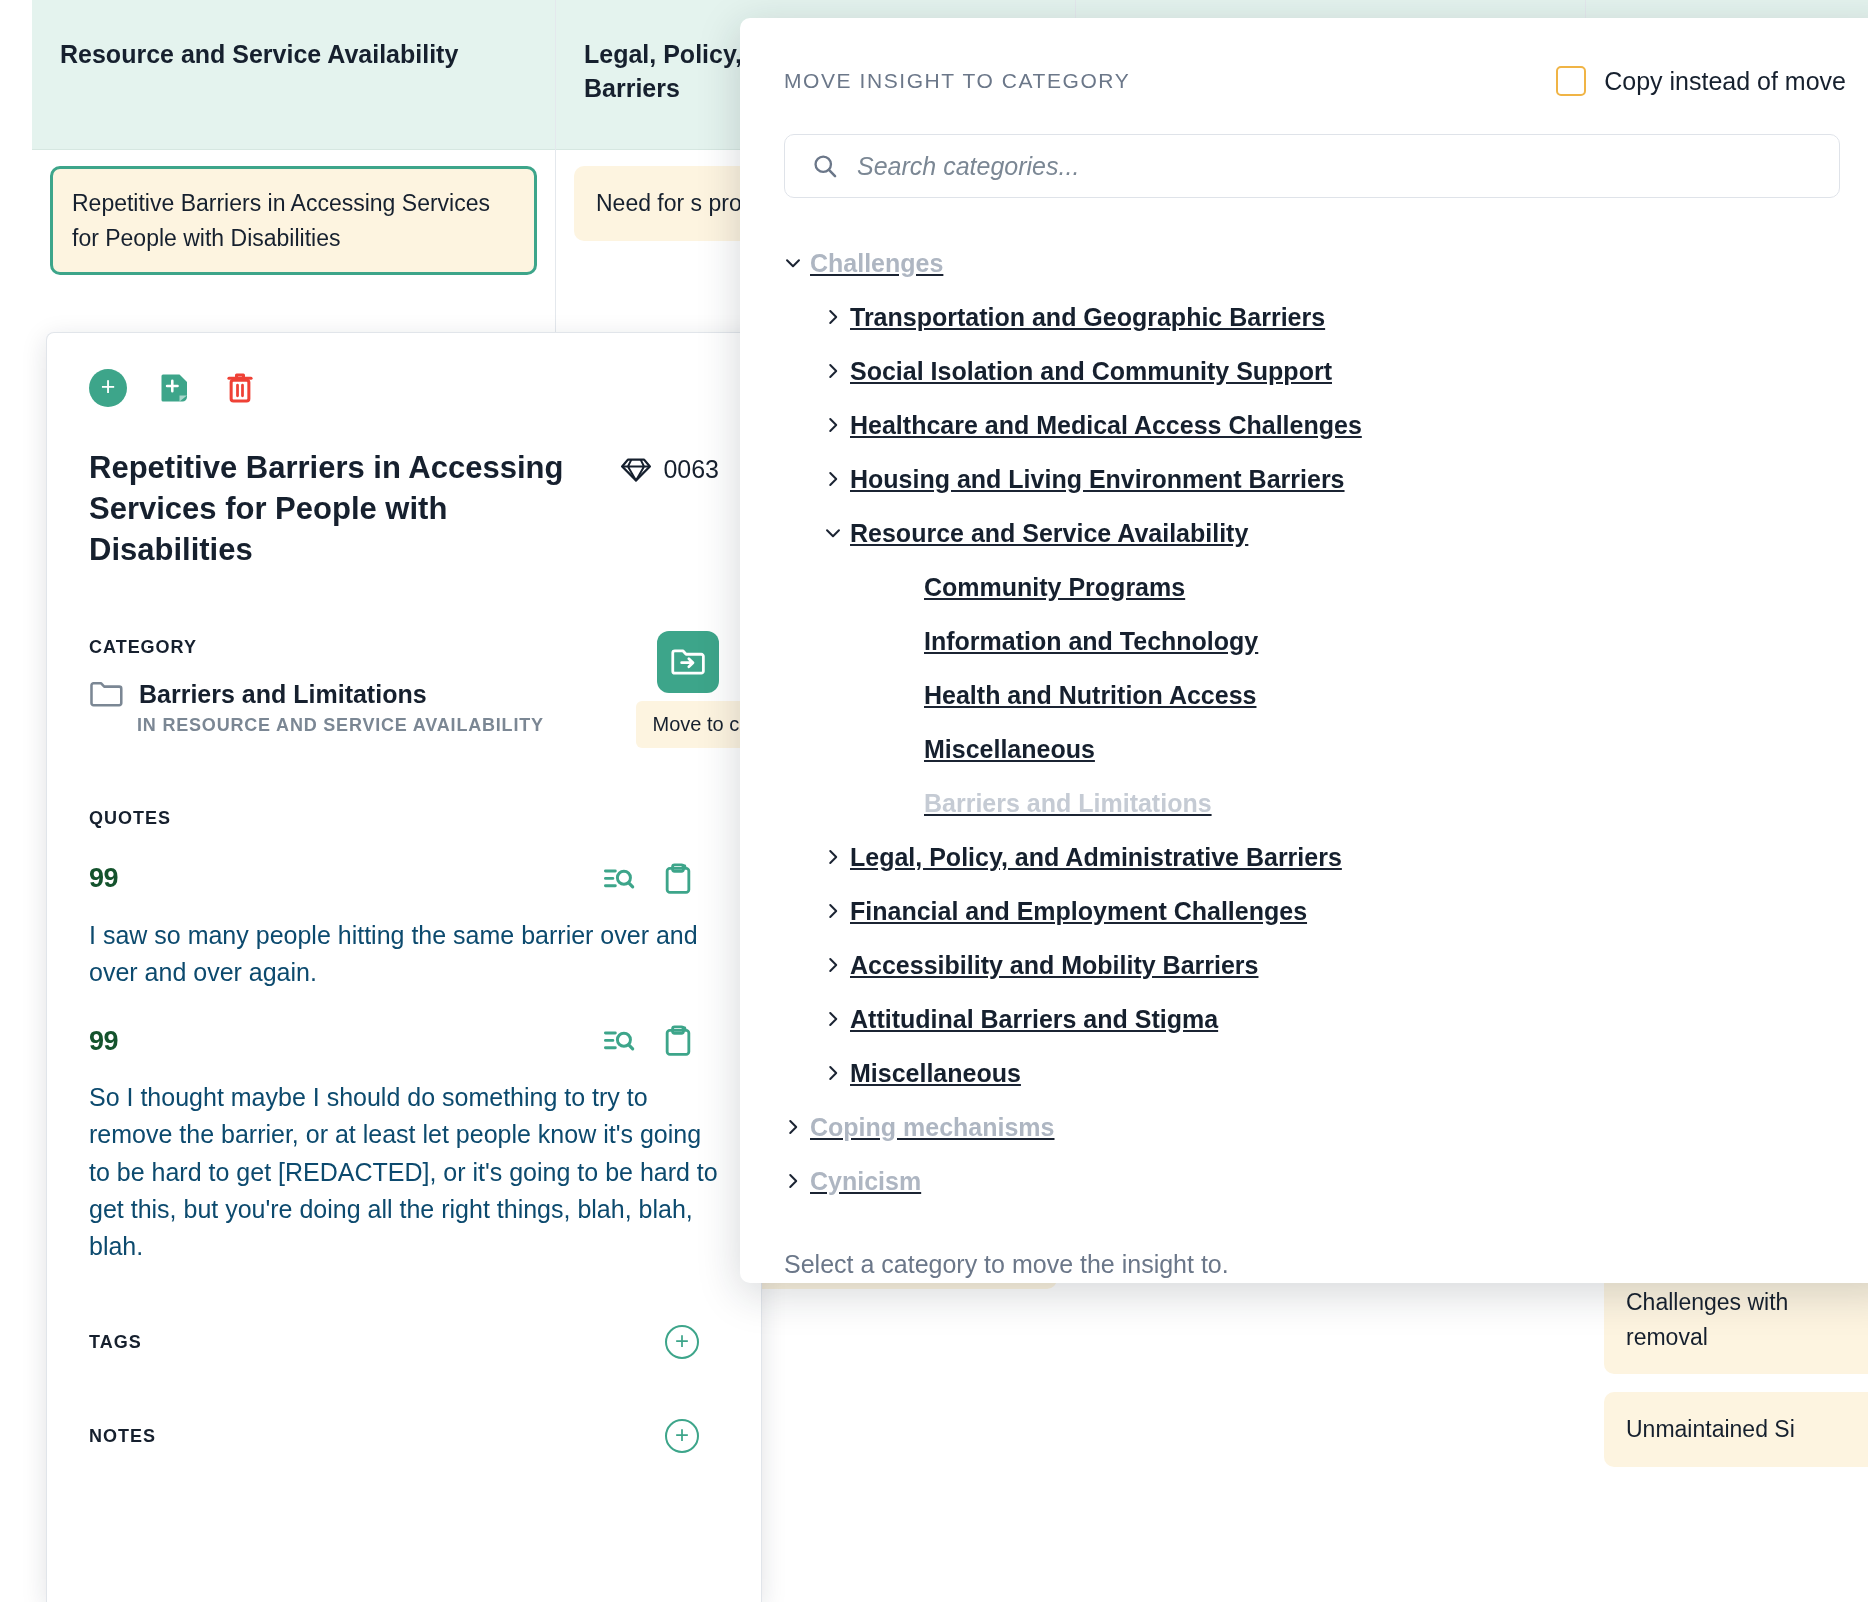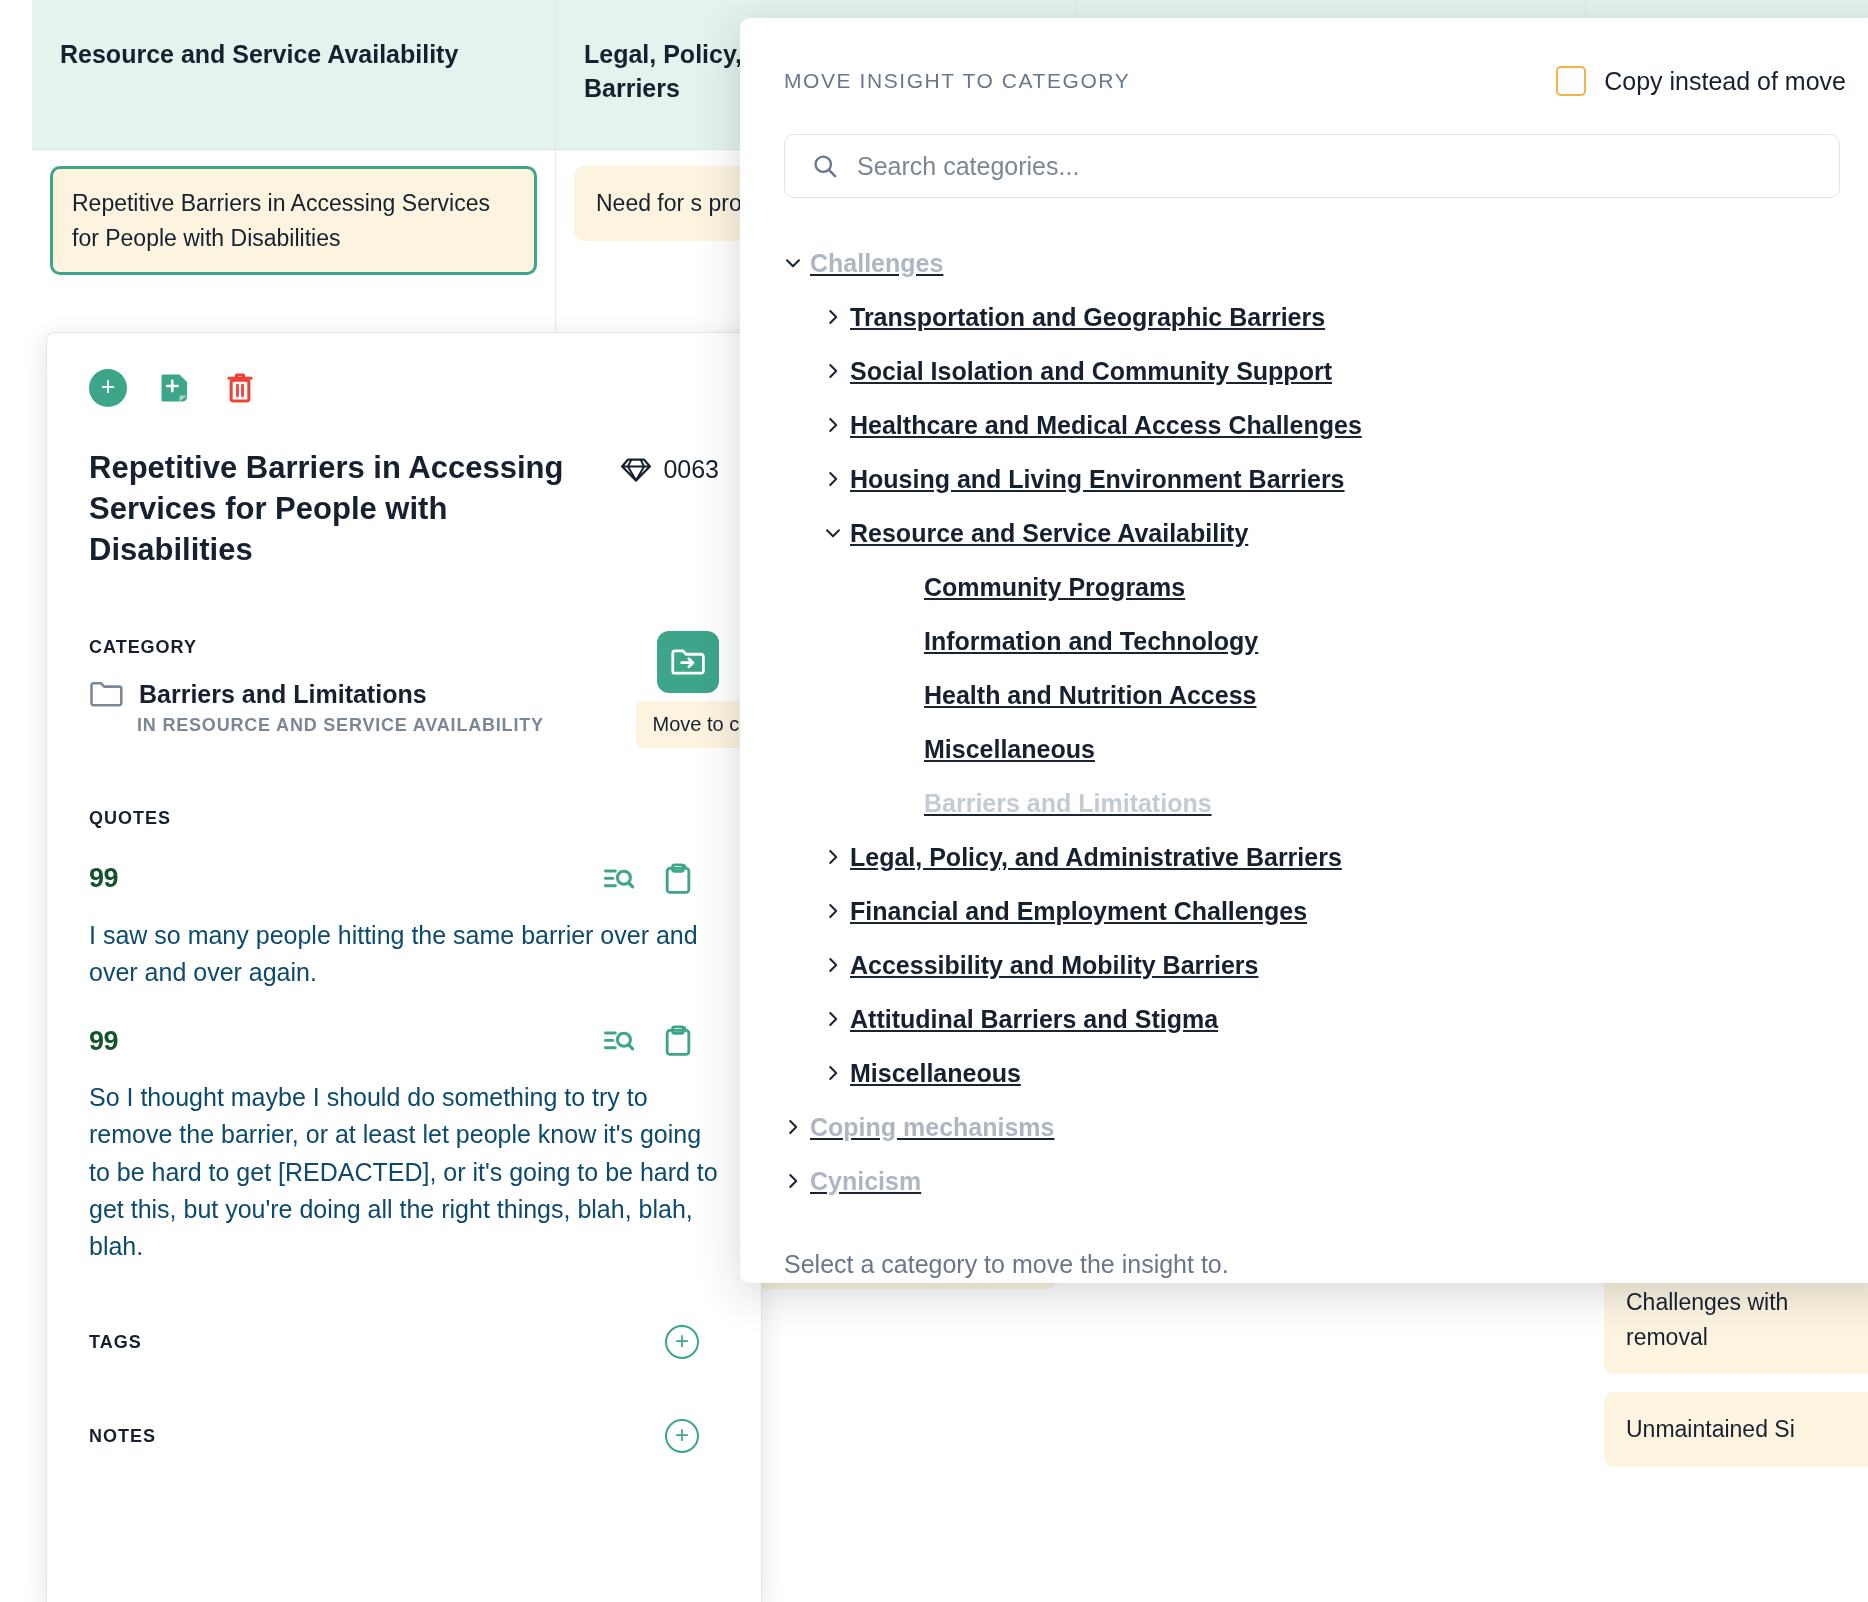--- a/index.html
+++ b/index.html
@@ -138,20 +138,21 @@
   .copy-box {
     width: 30px; height: 30px; border: 2px solid #f0b445; border-radius: 5px; background: #fff;
   }
   .copy-label { font-size: 25px; color: #16202e; }
 
   .search-wrap {
     margin-top: 38px; margin-left: 26px; margin-right: 6px;
     height: 64px; border: 1px solid #dfe3e9; border-radius: 10px;
     display: flex; align-items: center; gap: 18px; padding: 0 26px;
     background: #fff;
+    font-style: italic;
   }
   .search-ph { font-size: 25px; color: #7b8794; }
 
   .tree { margin-top: 38px; }
   .tree-row { display: flex; align-items: center; min-height: 54px; cursor: pointer; text-decoration: underline; }
   .caret { width: 34px; display: flex; align-items: center; justify-content: center; color: #1b2433; flex: 0 0 34px; }
   .tree-label { font-size: 25px; }
   .lvl0 { padding-left: 18px; }
   .lvl0 .tree-label { color: #aeb6c2; font-weight: bold; }
   .lvl1 { padding-left: 58px; }

